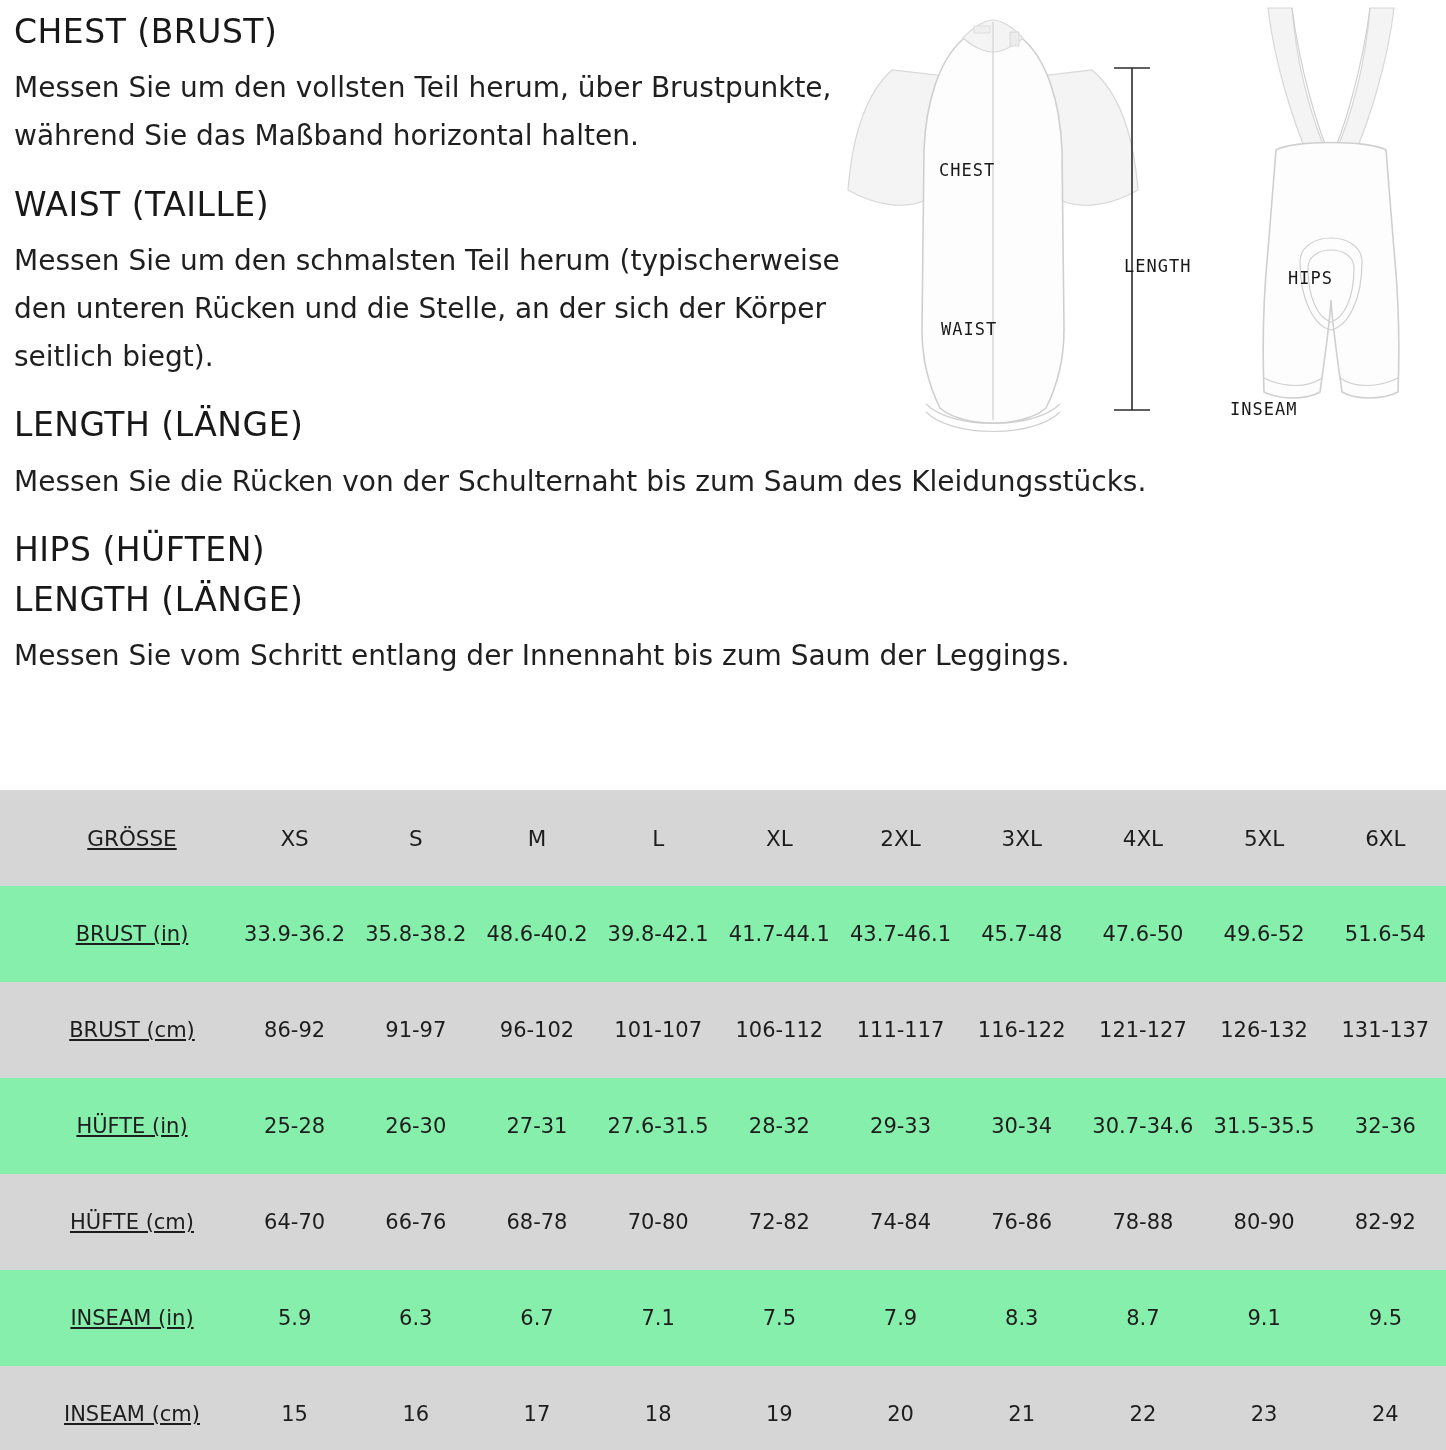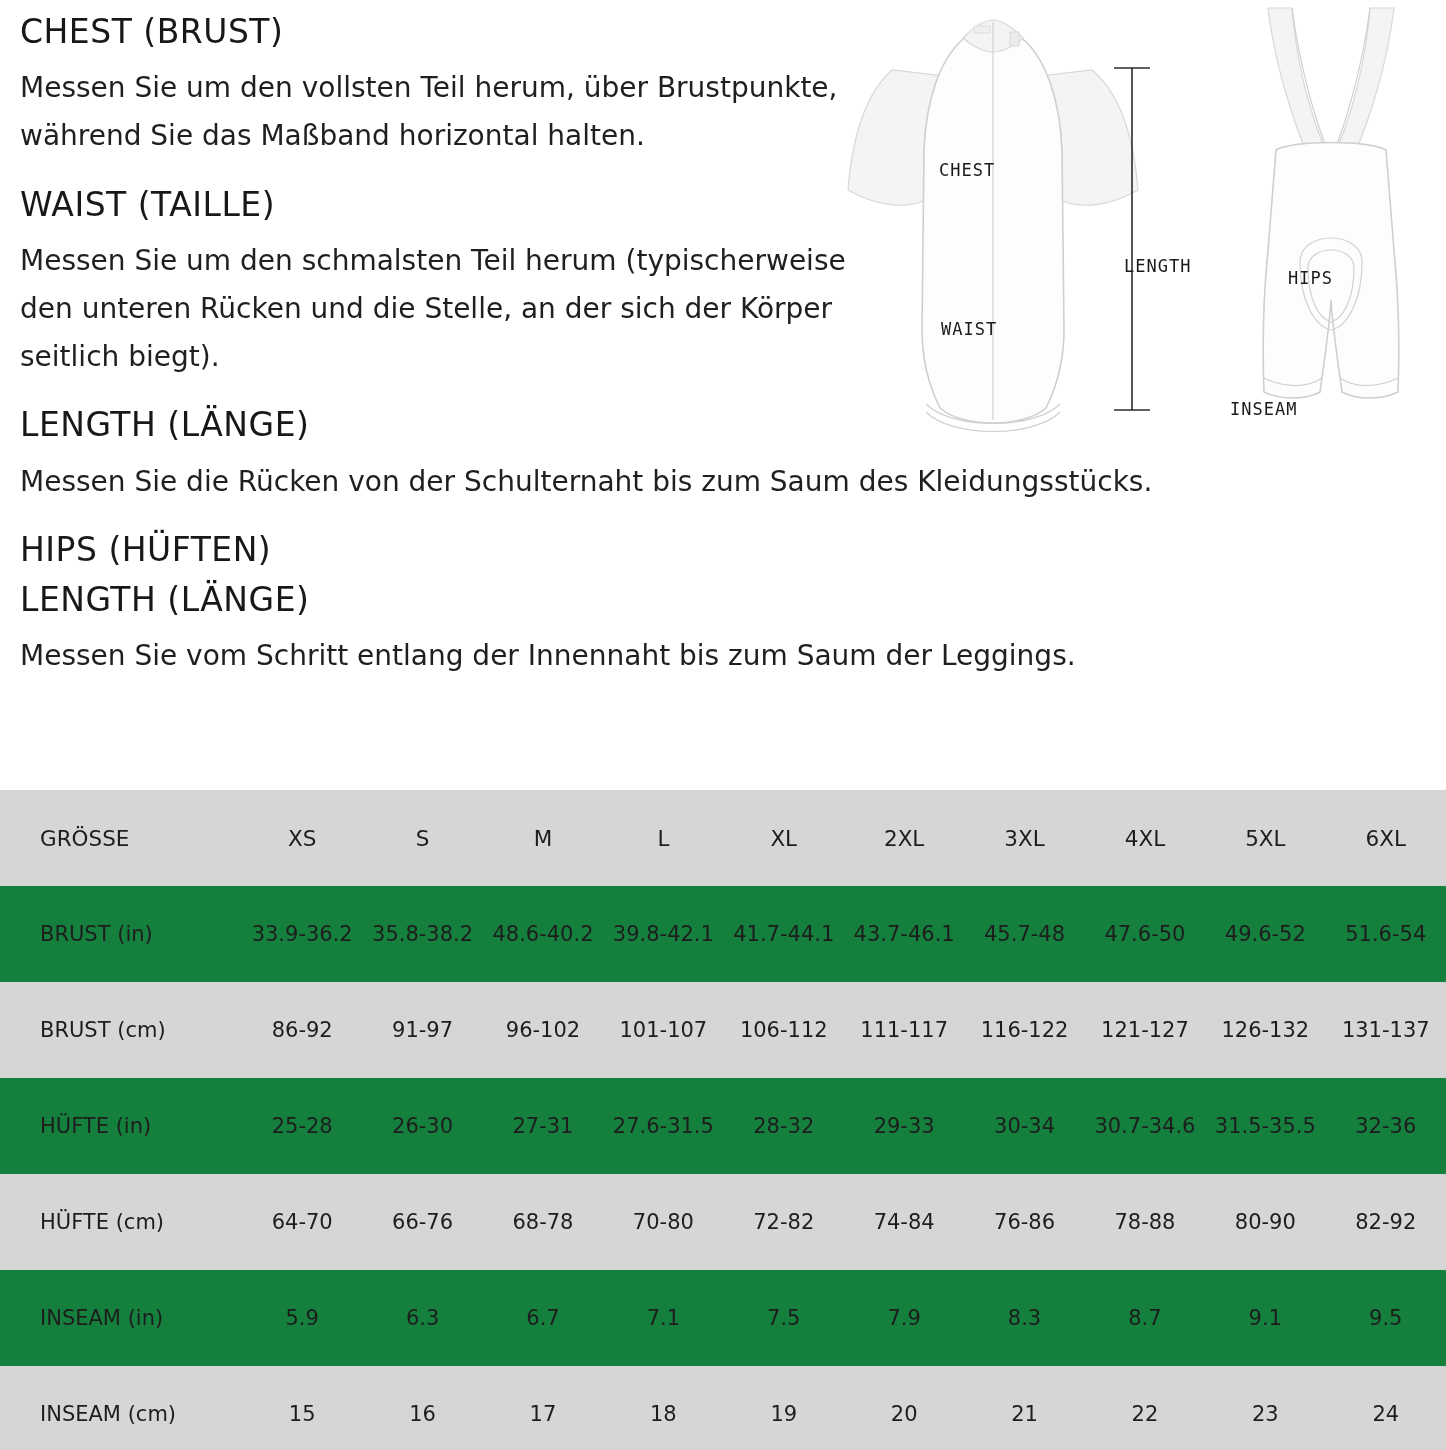--- a/index.html
+++ b/index.html
@@ -17,21 +17,21 @@
   }
   .page {
     position: relative;
     width: 1446px;
     height: 1450px;
   }
 
   
   .guide {
     position: absolute;
-    left: 20px;
+    left: 14px;
     top: 14px;
     width: 1410px;
   }
   .guide h2 {
     font-family: "DejaVu Sans", sans-serif;
     font-weight: 400;
     font-size: 33px;
     letter-spacing: 0.5px;
     color: #181818;
     margin: 0 0 14px 0;
@@ -78,26 +78,27 @@
     color: #1d1d1d;
     text-align: center;
     vertical-align: middle;
     font-weight: 400;
     padding: 0 2px;
   }
   table.size-table tr.shaded td {
     background: #d6d6d6;
   }
   table.size-table tr.plain td {
-    background: #15803d;
+    background: #86efac;
   }
   table.size-table td.rowhead {
-    text-align: left;
-    padding-left: 40px;
+    text-align: center;
+    padding-left: 32px;
     width: 200px;
+    text-decoration: underline;
   }
   table.size-table tr.head td {
     font-size: 21.5px;
   }
 </style>
 </head>
 <body>
 
 <div class="page">
 

